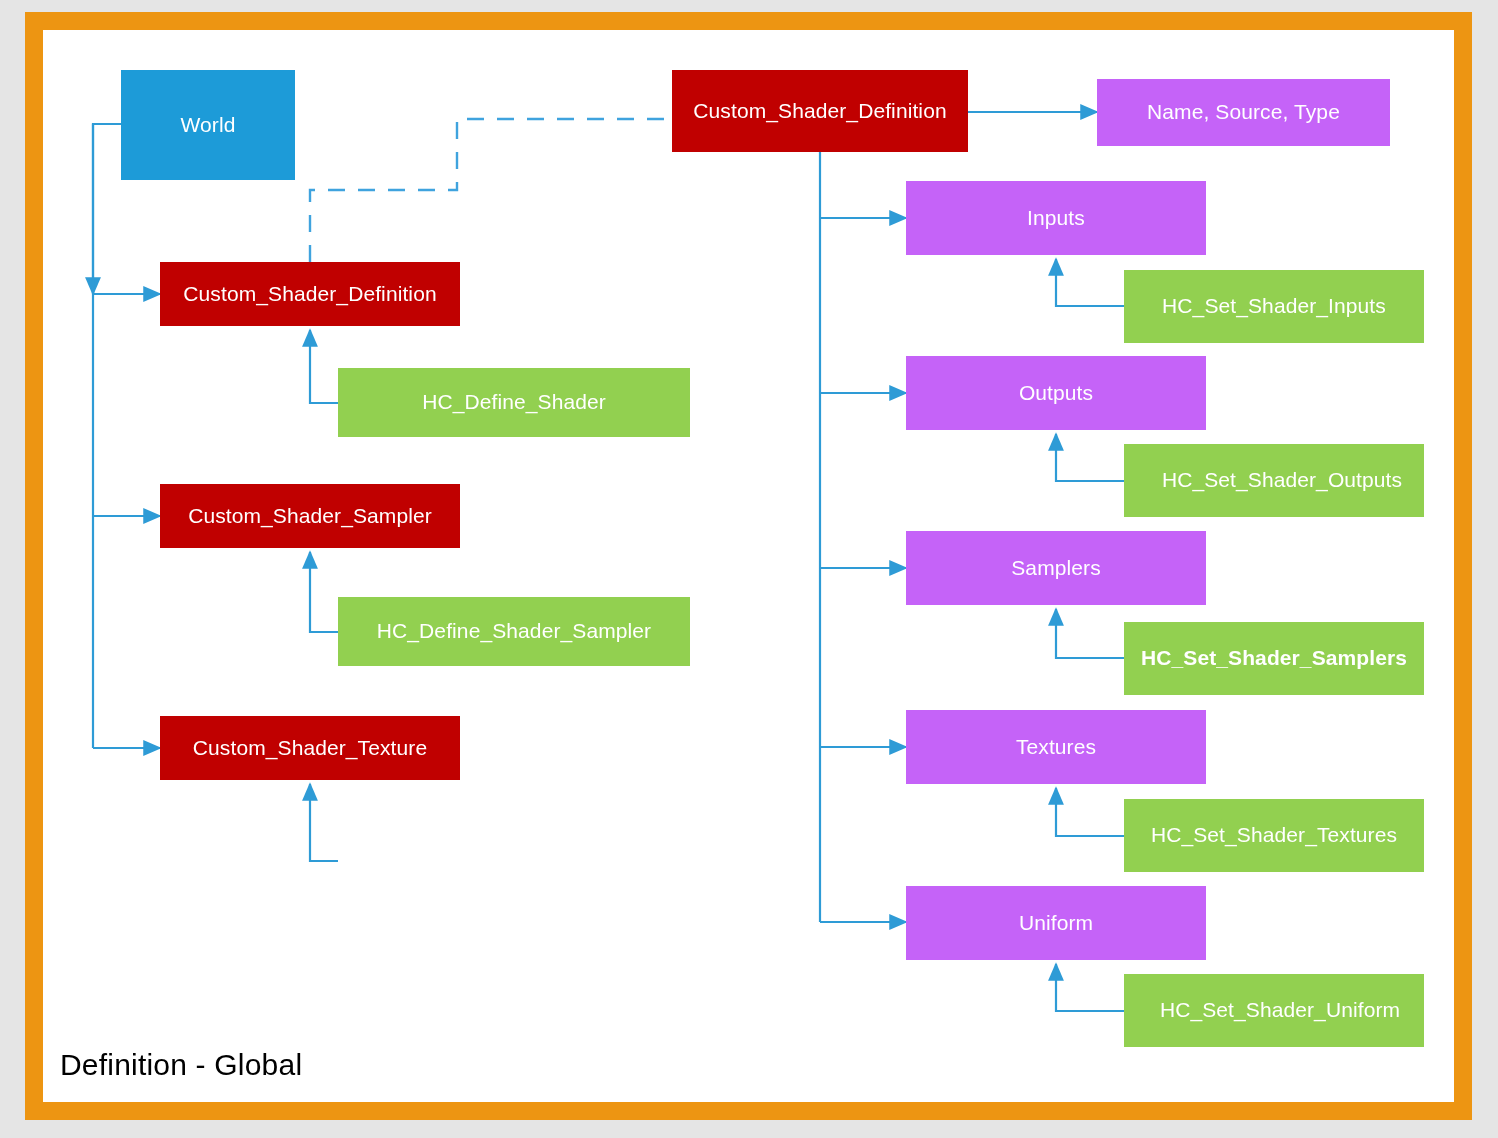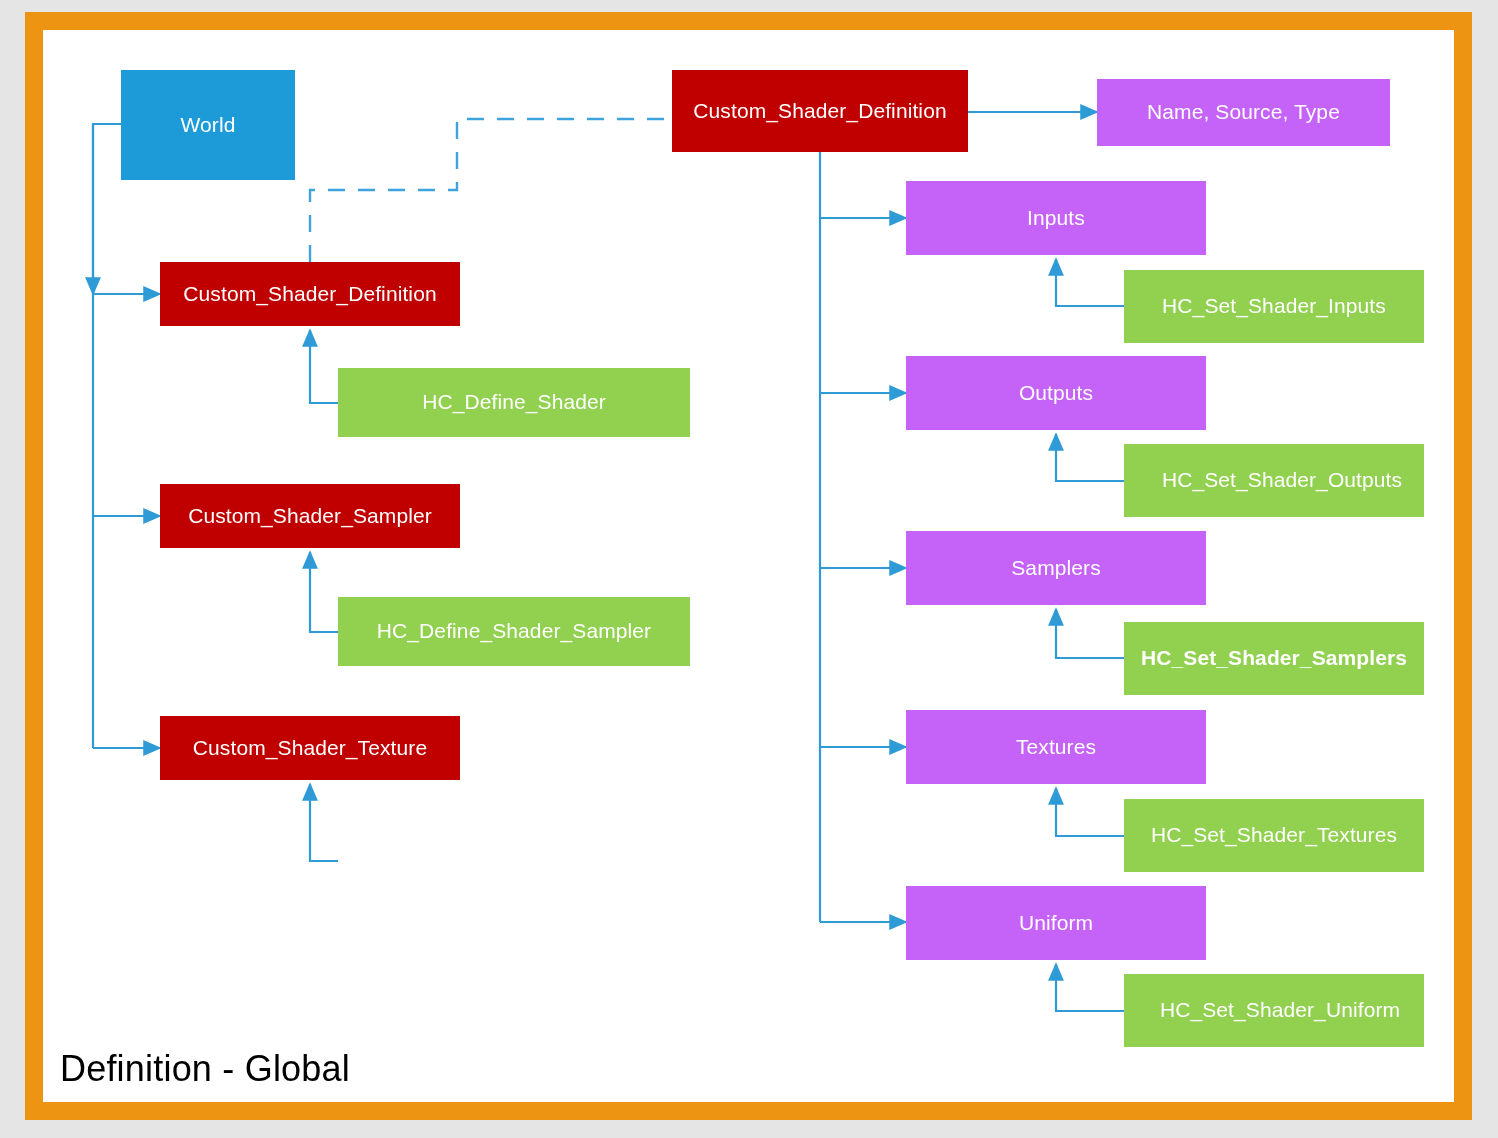--- a/index.html
+++ b/index.html
@@ -8,21 +8,21 @@
   #frame{position:absolute;left:25px;top:12px;width:1447px;height:1108px;
          border:18px solid #ED9512;box-sizing:border-box;background:#ffffff;}
   #canvas{position:absolute;left:0;top:0;width:1498px;height:1138px;}
   .node{position:absolute;display:flex;align-items:center;justify-content:center;
         color:#ffffff;font-size:21px;line-height:1.15;text-align:center;
         letter-spacing:.1px;box-sizing:border-box;padding:0 8px;}
   .n-world{background:#1D9BD8;}
   .n-red{background:#C00000;}
   .n-green{background:#92D050;}
   .n-purple{background:#C563F8;}
-  #title{position:absolute;left:60px;top:1048px;font-size:36px;color:#000000;
+  #title{position:absolute;left:60px;top:1048px;font-size:30px;color:#000000;
          letter-spacing:.2px;white-space:nowrap;}
   svg{position:absolute;left:0;top:0;pointer-events:none;}
 </style>
 </head>
 <body>
 
 <div id="stage">
 
   <div id="frame"></div>
 

